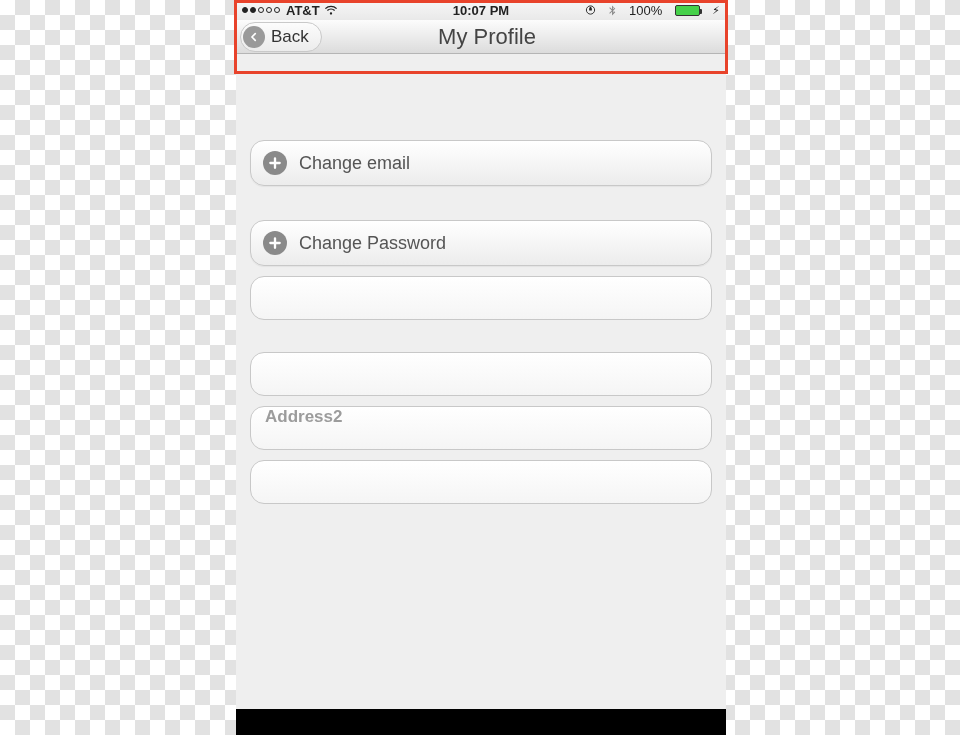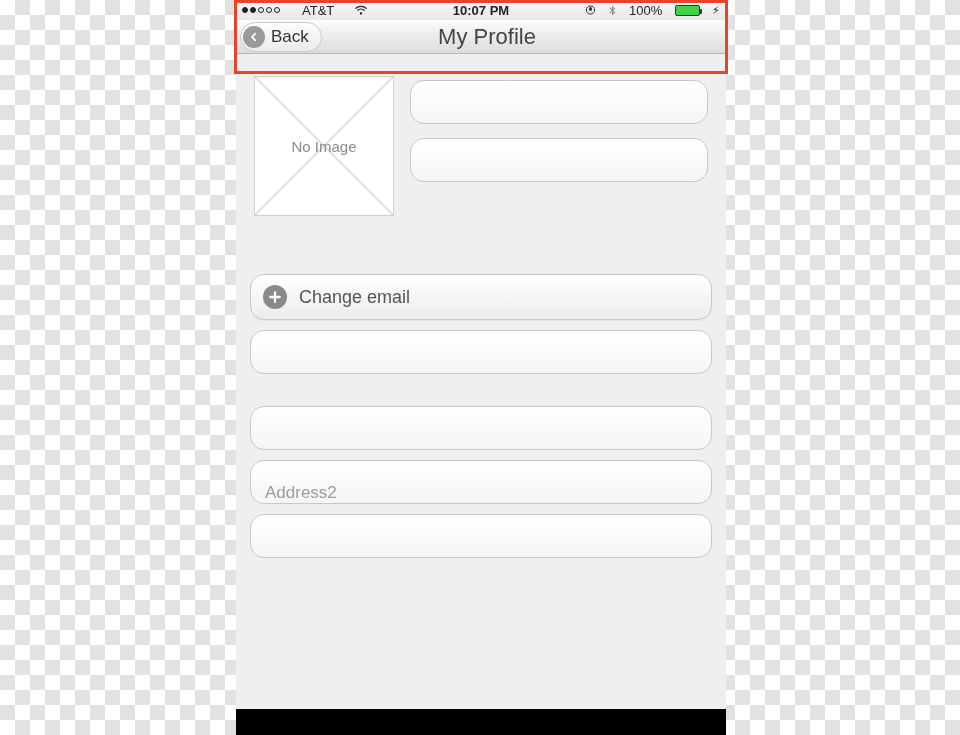--- a/index.html
+++ b/index.html
@@ -43,21 +43,21 @@
     height: 20px;
     background: linear-gradient(#f7f7f7, #e9e9e9);
     display: flex;
     align-items: center;
     font-size: 13px;
     font-weight: 500;
     color: #222;
     padding: 0 6px;
     position: relative;
   }
-  .sb-left { display:flex; align-items:center; gap:20px; }
+  .sb-left { display:flex; align-items:center; gap:4px;font-weight:bold; }
   .signal-dots { display:flex; gap:2px; align-items:center; }
   .dot { width:6px; height:6px; border-radius:50%; border:1px solid #222; }
   .dot.fill { background:#222; }
   .carrier { font-size:13px; margin-left:2px; }
   .wifi-icon svg { width:14px; height:12px; display:block; }
   .sb-center { position:absolute; left:0; right:0; text-align:center; font-weight:700; pointer-events:none;}
   .sb-right { margin-left:auto; display:flex; align-items:center; gap:11px; }
   .lock-rotate svg, .bt-icon svg { width:11px; height:12px; display:block; }
   .battery {
     width: 25px; height: 11px; border:1px solid #333; border-radius:2px; position:relative; margin-left:2px;
@@ -92,37 +92,38 @@
   .avatar-box {
     width:140px; height:140px; background:#fff; border:1px solid #cfcfcf; position:relative; display:flex; align-items:center; justify-content:center;
     cursor:pointer;
   }
   .avatar-box svg.x { position:absolute; inset:0; width:100%; height:100%; }
   .avatar-label { font-size:15px; color:#8c8c8c; font-weight:300; position:relative; z-index:1;}
   .name-fields { flex:1; display:flex; flex-direction:column; gap:14px; padding-top:4px;}
   .field, .pill-input {
     height:44px; border:1px solid #c8c8c8; border-radius:14px;
     background:linear-gradient(#ffffff,#f5f5f5);
-    padding:0 14px; font-size:17px; color:#555; display:flex; align-items:flex-end;
-    font-weight:400;
+    padding:0 14px; font-size:17px; color:#555; display:flex; align-items:flex-start;
+    font-weight:700;
     box-shadow: inset 0 1px 0 #ffffff;
   }
   .field input, .pill-input input {
     border:none; outline:none; background:transparent; width:100%; font:inherit; color:#555;
   }
   .pill-input input::placeholder { color:#9c9c9c; }
   .email-row { padding: 16px 8px 4px 8px; font-size:17px; color:#777; display:flex; gap:6px; font-weight:300;}
   .email-row .val { color:#666; filter: blur(3px); }
   .stack { display:flex; flex-direction:column; gap:10px; padding: 8px 2px; }
   .action-btn {
     height:46px; border:1px solid #c8c8c8; border-radius:14px;
     background:linear-gradient(#ffffff,#ececec);
     display:flex; align-items:center; gap:12px; padding:0 12px; cursor:pointer;
     font-size:18px; color:#555; font-weight:300;
     box-shadow: 0 1px 1px rgba(0,0,0,.05);
+    margin-top: 24px;
   }
   .plus-circle {
     width:24px; height:24px; border-radius:50%; background:#8a8a8a; display:flex; align-items:center; justify-content:center;
     flex-shrink:0;
   }
   .plus-circle svg { width:14px; height:14px; display:block; }
   .blur-val { color:#888; filter: blur(3px); }
   .spacer-small { height: 16px; }
   .bottom-black {
     position:absolute; left:0; right:0; bottom:0; height:26px; background:#000;
@@ -175,51 +176,42 @@
             <path d="M15 4l-8 8 8 8" fill="none" stroke="#fff" stroke-width="4" stroke-linecap="round" stroke-linejoin="round"></path>
           </svg>
       </span>
       <span class="back-label">Back</span>
     </div>
     <div class="nav-title">My Profile</div>
   </div>
 
   <div class="content">
 
-    <div class="top-row">
-      <div class="avatar-box">
-        <svg class="x" viewBox="0 0 100 100" preserveAspectRatio="none">
-          <line x1="0" y1="0" x2="100" y2="100" stroke="#d6d6d6" stroke-width="1"></line>
-          <line x1="100" y1="0" x2="0" y2="100" stroke="#d6d6d6" stroke-width="1"></line>
-        </svg>
-        <span class="avatar-label">No Image</span>
-      </div>
-      <div class="name-fields">
-        <div class="field">
-          <input type="text" class="blur-val" value="" style="">
-        </div>
-        <div class="field">
-          <input type="text" class="blur-val" value="" style="">
-        </div>
-      </div>
-    </div>
 
     <div class="email-row">
       <span class="val">&nbsp;&nbsp;&nbsp;&nbsp;&nbsp;&nbsp;&nbsp;&nbsp;&nbsp;&nbsp;&nbsp;&nbsp;&nbsp;&nbsp;&nbsp;&nbsp;&nbsp;&nbsp;&nbsp;&nbsp;</span>
     </div>
 
     <div class="stack">
       <div class="action-btn">
         <span class="plus-circle">
           <svg viewBox="0 0 24 24">
               <path d="M12 4v16M4 12h16" stroke="#fff" stroke-width="4" stroke-linecap="round"></path>
             </svg>
         </span>
         <span>Change email</span>
       </div>
+      <div class="action-btn">
+        <span class="plus-circle">
+          <svg viewBox="0 0 24 24">
+              <path d="M12 4v16M4 12h16" stroke="#fff" stroke-width="4" stroke-linecap="round"></path>
+            </svg>
+        </span>
+        <span>Change Password</span>
+      </div>
       <div class="pill-input">
         <input type="text" class="blur-val" value="" style="">
       </div>
     </div>
 
     <div class="spacer-small"></div>
 
     <div class="stack">
       <div class="pill-input">
         <input type="text" class="blur-val" value="" style="">

